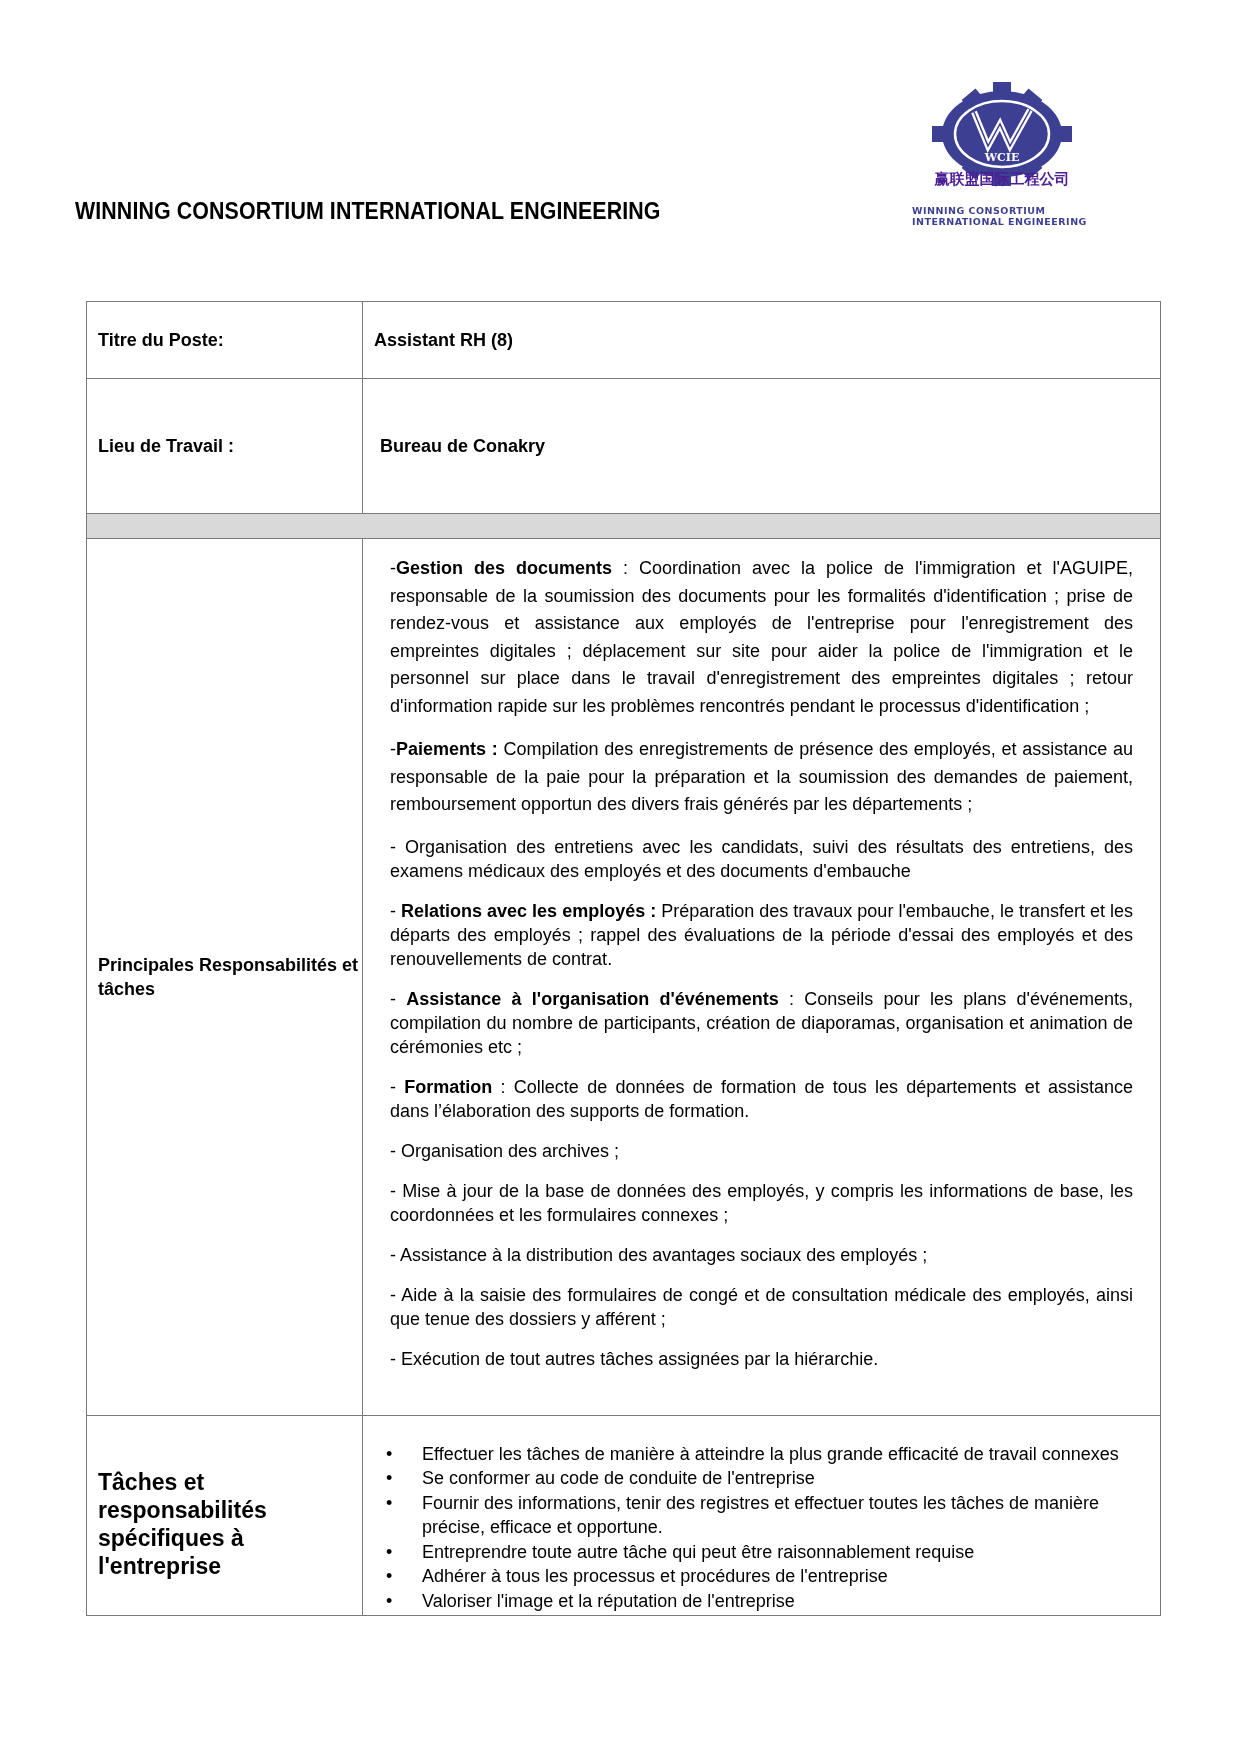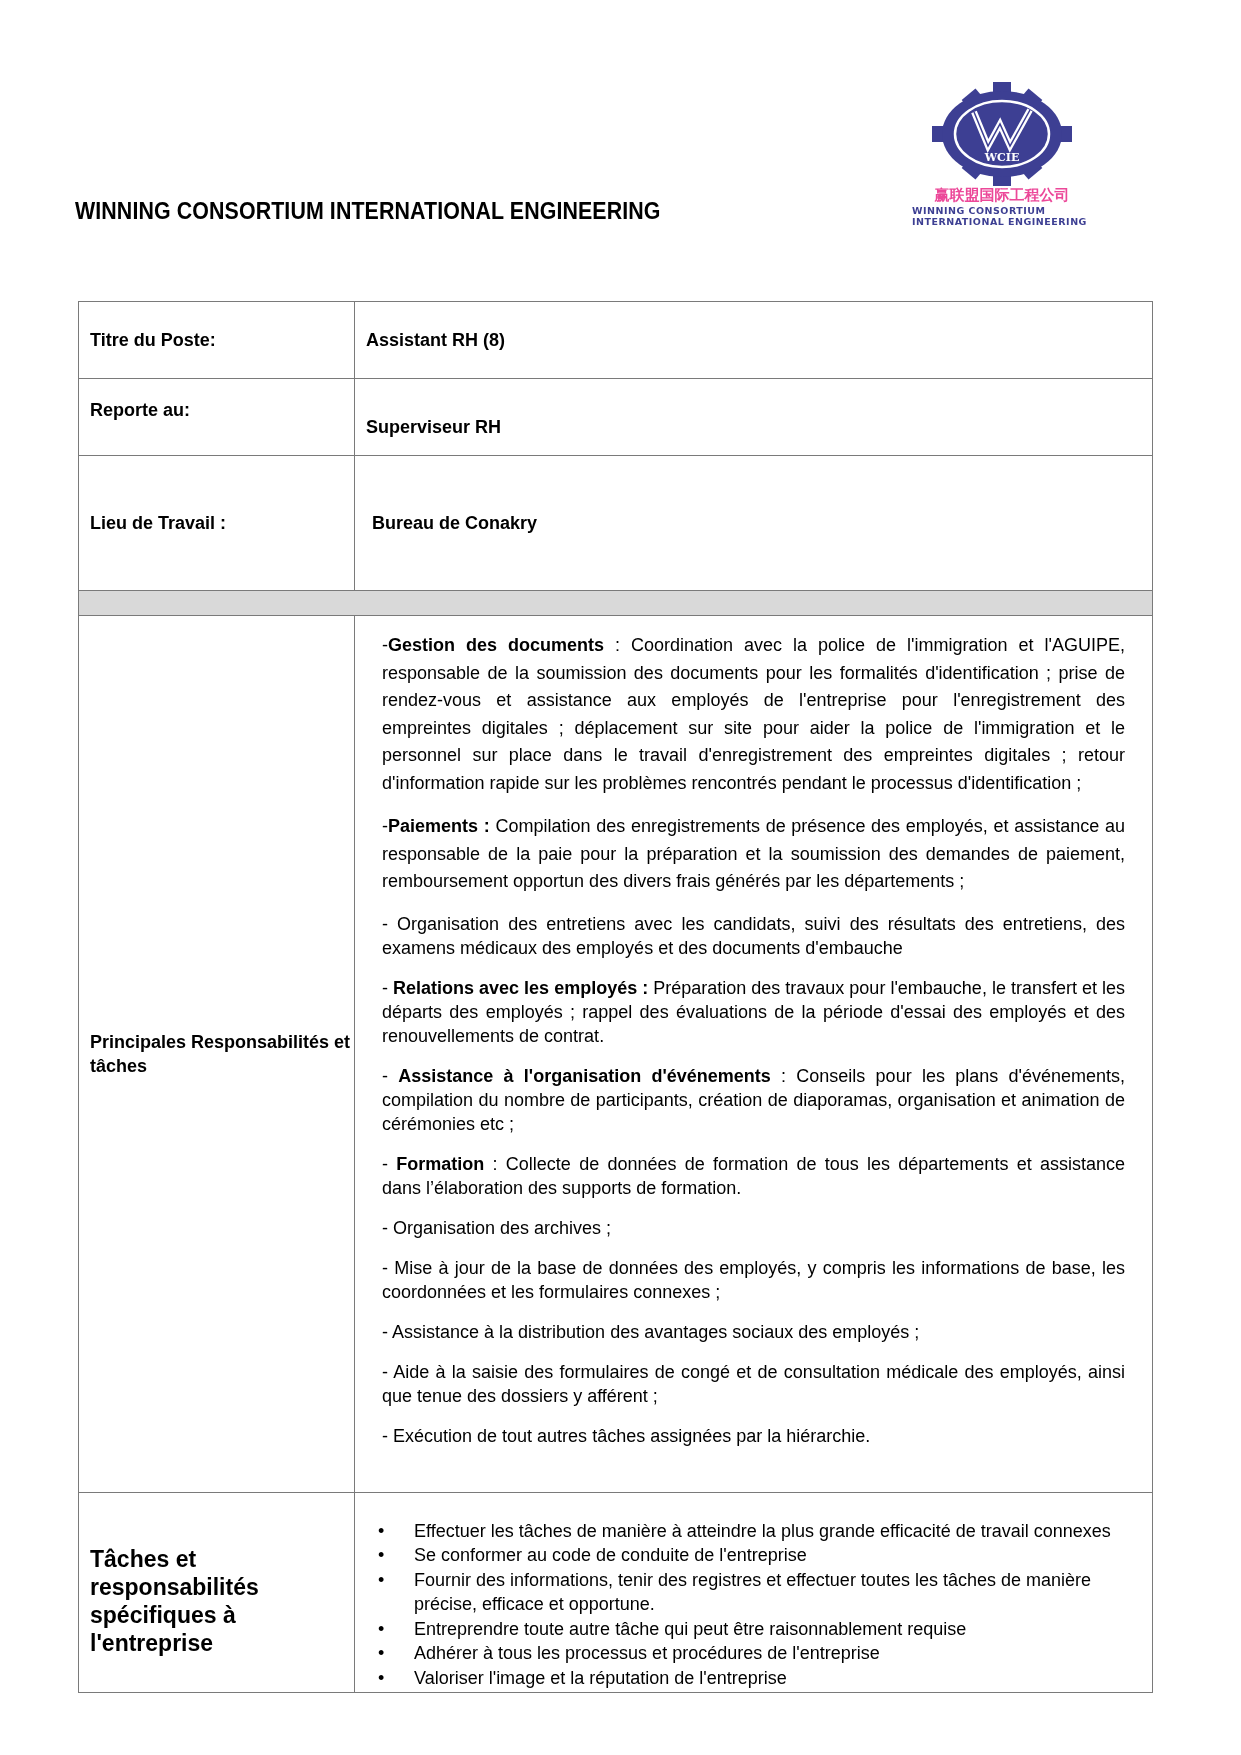--- a/index.html
+++ b/index.html
@@ -1,28 +1,28 @@
 <!DOCTYPE html>
 <html><head>
 <meta charset="utf-8">
 <style>
   html, body { margin: 0; padding: 0; background: #ffffff; }
   body { width: 1241px; height: 1755px; position: relative; overflow: hidden;
          font-family: "Liberation Sans", sans-serif; color: #000; }
   .company-title { position: absolute; left: 75px; top: 198px; font-size: 23px; font-weight: bold;
          letter-spacing: 0.1px; font-family: "Liberation Sans", sans-serif; transform: scaleX(0.93); transform-origin: left top; }
   .logo { position: absolute; left: 912px; top: 82px; width: 180px; height: 148px; }
-  .logo-cn { position: absolute; left: 0; top: 104px; width: 180px; text-align: center; font-size: 15px; font-weight: bold;
-         color: #ec4899; letter-spacing: 0px; font-family: "DejaVu Sans", sans-serif; }
+  .logo-cn { position: absolute; left: 0; top: 88px; width: 180px; text-align: center; font-size: 15px; font-weight: bold;
+         color: #4c1d95; letter-spacing: 0px; font-family: "DejaVu Sans", sans-serif; }
   .logo-en { position: absolute; left: 0; width: 180px; text-align: left; font-size: 9.5px; font-weight: bold; color: #3d3f93;
          letter-spacing: 0.5px; font-family: "DejaVu Sans", sans-serif; }
   .logo-en.l1 { top: 123px; }
   .logo-en.l2 { top: 134px; }
 
-  table.job { position: absolute; left: 78px; top: 301px; width: 1075px; border-collapse: collapse; }
+  table.job { position: absolute; left: 86px; top: 301px; width: 1075px; border-collapse: collapse; }
   table.job td { border: 1.5px solid #7a7a7a; vertical-align: middle; font-size: 18px; }
   td.lbl { width: 264px; padding: 0 0 0 11px; font-weight: bold; }
   td.val { padding: 0 11px 0 11px; font-weight: bold; }
   tr.r1 td { height: 76px; }
   tr.r2 td { height: 76px; }
   tr.r3 td { height: 134px; }
   tr.sep td { height: 22px; background: #d9d9d9; }
   tr.resp td.lbl { font-size: 18px; line-height: 24px; padding-top: 0; }
   tr.resp td.val { font-weight: normal; font-size: 18px; line-height: 24px; text-align: justify; padding: 0 11px 28px 11px; vertical-align: top; }
   .p { margin: 16px; }
@@ -66,28 +66,20 @@
   <div class="logo-en l1">WINNING CONSORTIUM</div>
   <div class="logo-en l2">INTERNATIONAL ENGINEERING</div>
 </div>
 
 <table class="job">
   <tbody>
       <tr class="r1">
     <td class="lbl">Titre du Poste:</td>
     <td class="val">Assistant RH (8)</td>
   </tr>
-  <tr class="r2">
-    <td class="lbl">
-          <span class="pad-btm">Reporte au:</span>
-        </td>
-    <td class="val">
-          <span class="pad-top">Superviseur RH</span>
-        </td>
-  </tr>
   <tr class="r3">
     <td class="lbl">Lieu de Travail :</td>
     <td class="val"><span class="nudge-r">Bureau de Conakry</span></td>
   </tr>
   <tr class="sep">
     <td colspan="2"></td>
   </tr>
   <tr class="resp">
     <td class="lbl">Principales Responsabilités et tâches</td>
     <td class="val" id="resp-cell">

